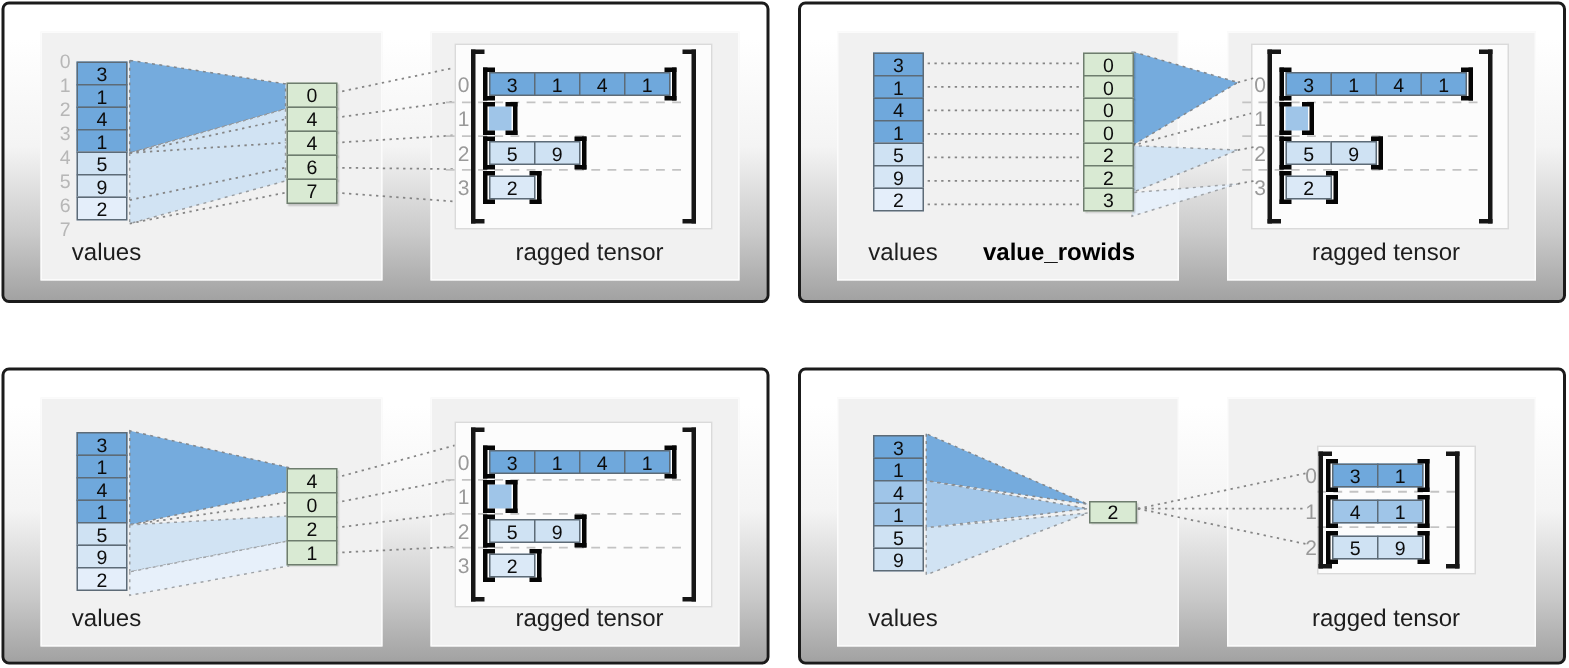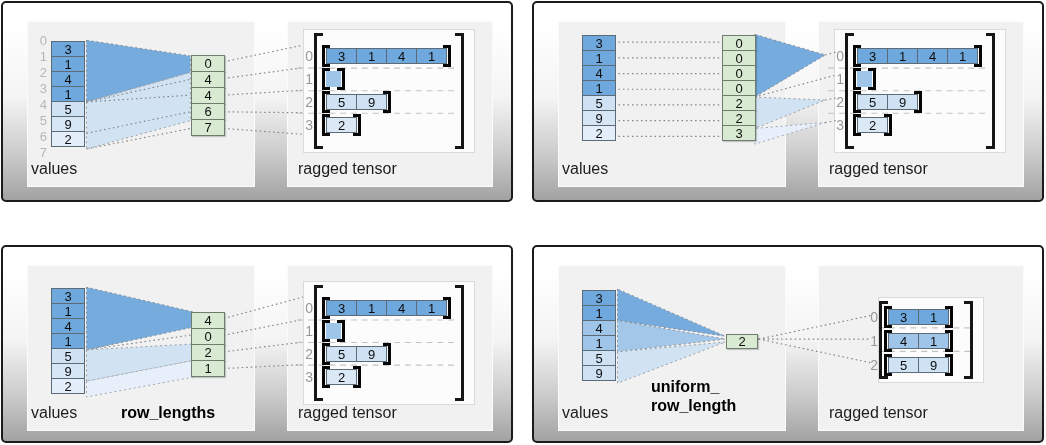--- a/index.html
+++ b/index.html
@@ -53,21 +53,21 @@
   .brk-l, .brk-r { position:absolute; top:-3px; bottom:-3px; width:8px; border:3px solid #050505; }
   .brk-l { left:-4px;  border-right:none; }
   .brk-r { right:-4px; border-left:none;  }
   .bigbrk { position:absolute; width:9px; border:3px solid #161616; }
   .bigbrk.l { border-right:none; }
   .bigbrk.r { border-left:none;  }
 
   .rowlbl { position:absolute; width:18px; height:16px; line-height:16px; text-align:right;
             color:var(--row-label-gray); font-size:14px; }
 
-  .lbl { position:absolute; font-size:16px; line-height:19px; color:#1d1d1d; white-space:pre-line; }
+  .lbl { position:absolute; font-size:16px; line-height:19px; color:#1d1d1d; text-align:center; white-space:pre-line; }
   .lbl.b { font-weight:700; color:#000; }
 </style>
 </head>
 <body>
 
 <div id="stage">
 
   <div class="quad" style="left:1px;top:1px;width:512px;height:201px">
     <div class="subpanel" style="left:24px;top:18px;width:228px;height:166px"></div>
     <div class="subpanel" style="left:284px;top:18px;width:206px;height:166px"></div>
@@ -211,20 +211,21 @@
         <i class="brk-r"></i>
     <div class="tcell" style="background: rgb(207, 226, 243);">5</div>
         <div class="tcell" style="background: rgb(207, 226, 243);">9</div>
       </div>
     <div class="trow" style="left:323px;top:114px">
       <i class="brk-l"></i>
         <i class="brk-r"></i>
     <div class="tcell" style="background: rgb(219, 233, 247);">2</div>
       </div>
     <div class="lbl" style="left:28px;top:156px;width:80px">values</div>
+    <div class="lbl b" style="left:92px;top:156px;width:160px">value_rowids</div>
     <div class="lbl" style="left:295px;top:156px;width:190px">ragged tensor</div>
   </div>
 
   <div class="quad" style="left:1px;top:245px;width:512px;height:198px">
     <div class="subpanel" style="left:24px;top:18px;width:228px;height:166px"></div>
     <div class="subpanel" style="left:284px;top:18px;width:206px;height:166px"></div>
     <div class="tensorbox" style="left:300px;top:34px;width:172px;height:124px"></div>
     <svg class="wires" viewBox="0 0 512 198">
       <polygon class="fdark" points="82,41 82,105 190,82 190,66"></polygon>
       <line class="dot" x1="82" y1="105" x2="188" y2="90"></line>
@@ -276,21 +277,20 @@
         <i class="brk-r"></i>
     <div class="tcell" style="background: rgb(207, 226, 243);">5</div>
         <div class="tcell" style="background: rgb(207, 226, 243);">9</div>
       </div>
     <div class="trow" style="left:323px;top:122px">
       <i class="brk-l"></i>
         <i class="brk-r"></i>
     <div class="tcell" style="background: rgb(219, 233, 247);">2</div>
       </div>
     <div class="lbl" style="left:28px;top:156px;width:80px">values</div>
-    <div class="lbl b" style="left:118px;top:156px;width:160px">row_lengths</div>
     <div class="lbl" style="left:295px;top:156px;width:190px">ragged tensor</div>
   </div>
 
   <div class="quad" style="left:532px;top:245px;width:512px;height:198px">
     <div class="subpanel" style="left:24px;top:18px;width:228px;height:166px"></div>
     <div class="subpanel" style="left:284px;top:18px;width:206px;height:166px"></div>
     <div class="tensorbox" style="left:344px;top:50px;width:106px;height:86px"></div>
     <svg class="wires" viewBox="0 0 512 198">
       <polygon class="fdark" points="82,43 82,75 192,91"></polygon>
       <polygon class="fmid" points="82,75 82,107 192,94"></polygon>
@@ -329,18 +329,16 @@
     <div class="tcell" style="background: rgb(159, 197, 232);">4</div>
         <div class="tcell" style="background: rgb(159, 197, 232);">1</div>
       </div>
     <div class="trow" style="left:354px;top:110px">
       <i class="brk-l"></i>
         <i class="brk-r"></i>
     <div class="tcell" style="background: rgb(207, 226, 243);">5</div>
         <div class="tcell" style="background: rgb(207, 226, 243);">9</div>
       </div>
     <div class="lbl" style="left:28px;top:156px;width:80px">values</div>
-    <div class="lbl b" style="left:117px;top:130px;width:160px">uniform_
-row_length</div>
     <div class="lbl" style="left:295px;top:156px;width:190px">ragged tensor</div>
   </div>
 
 </div>
 
 </body></html>

